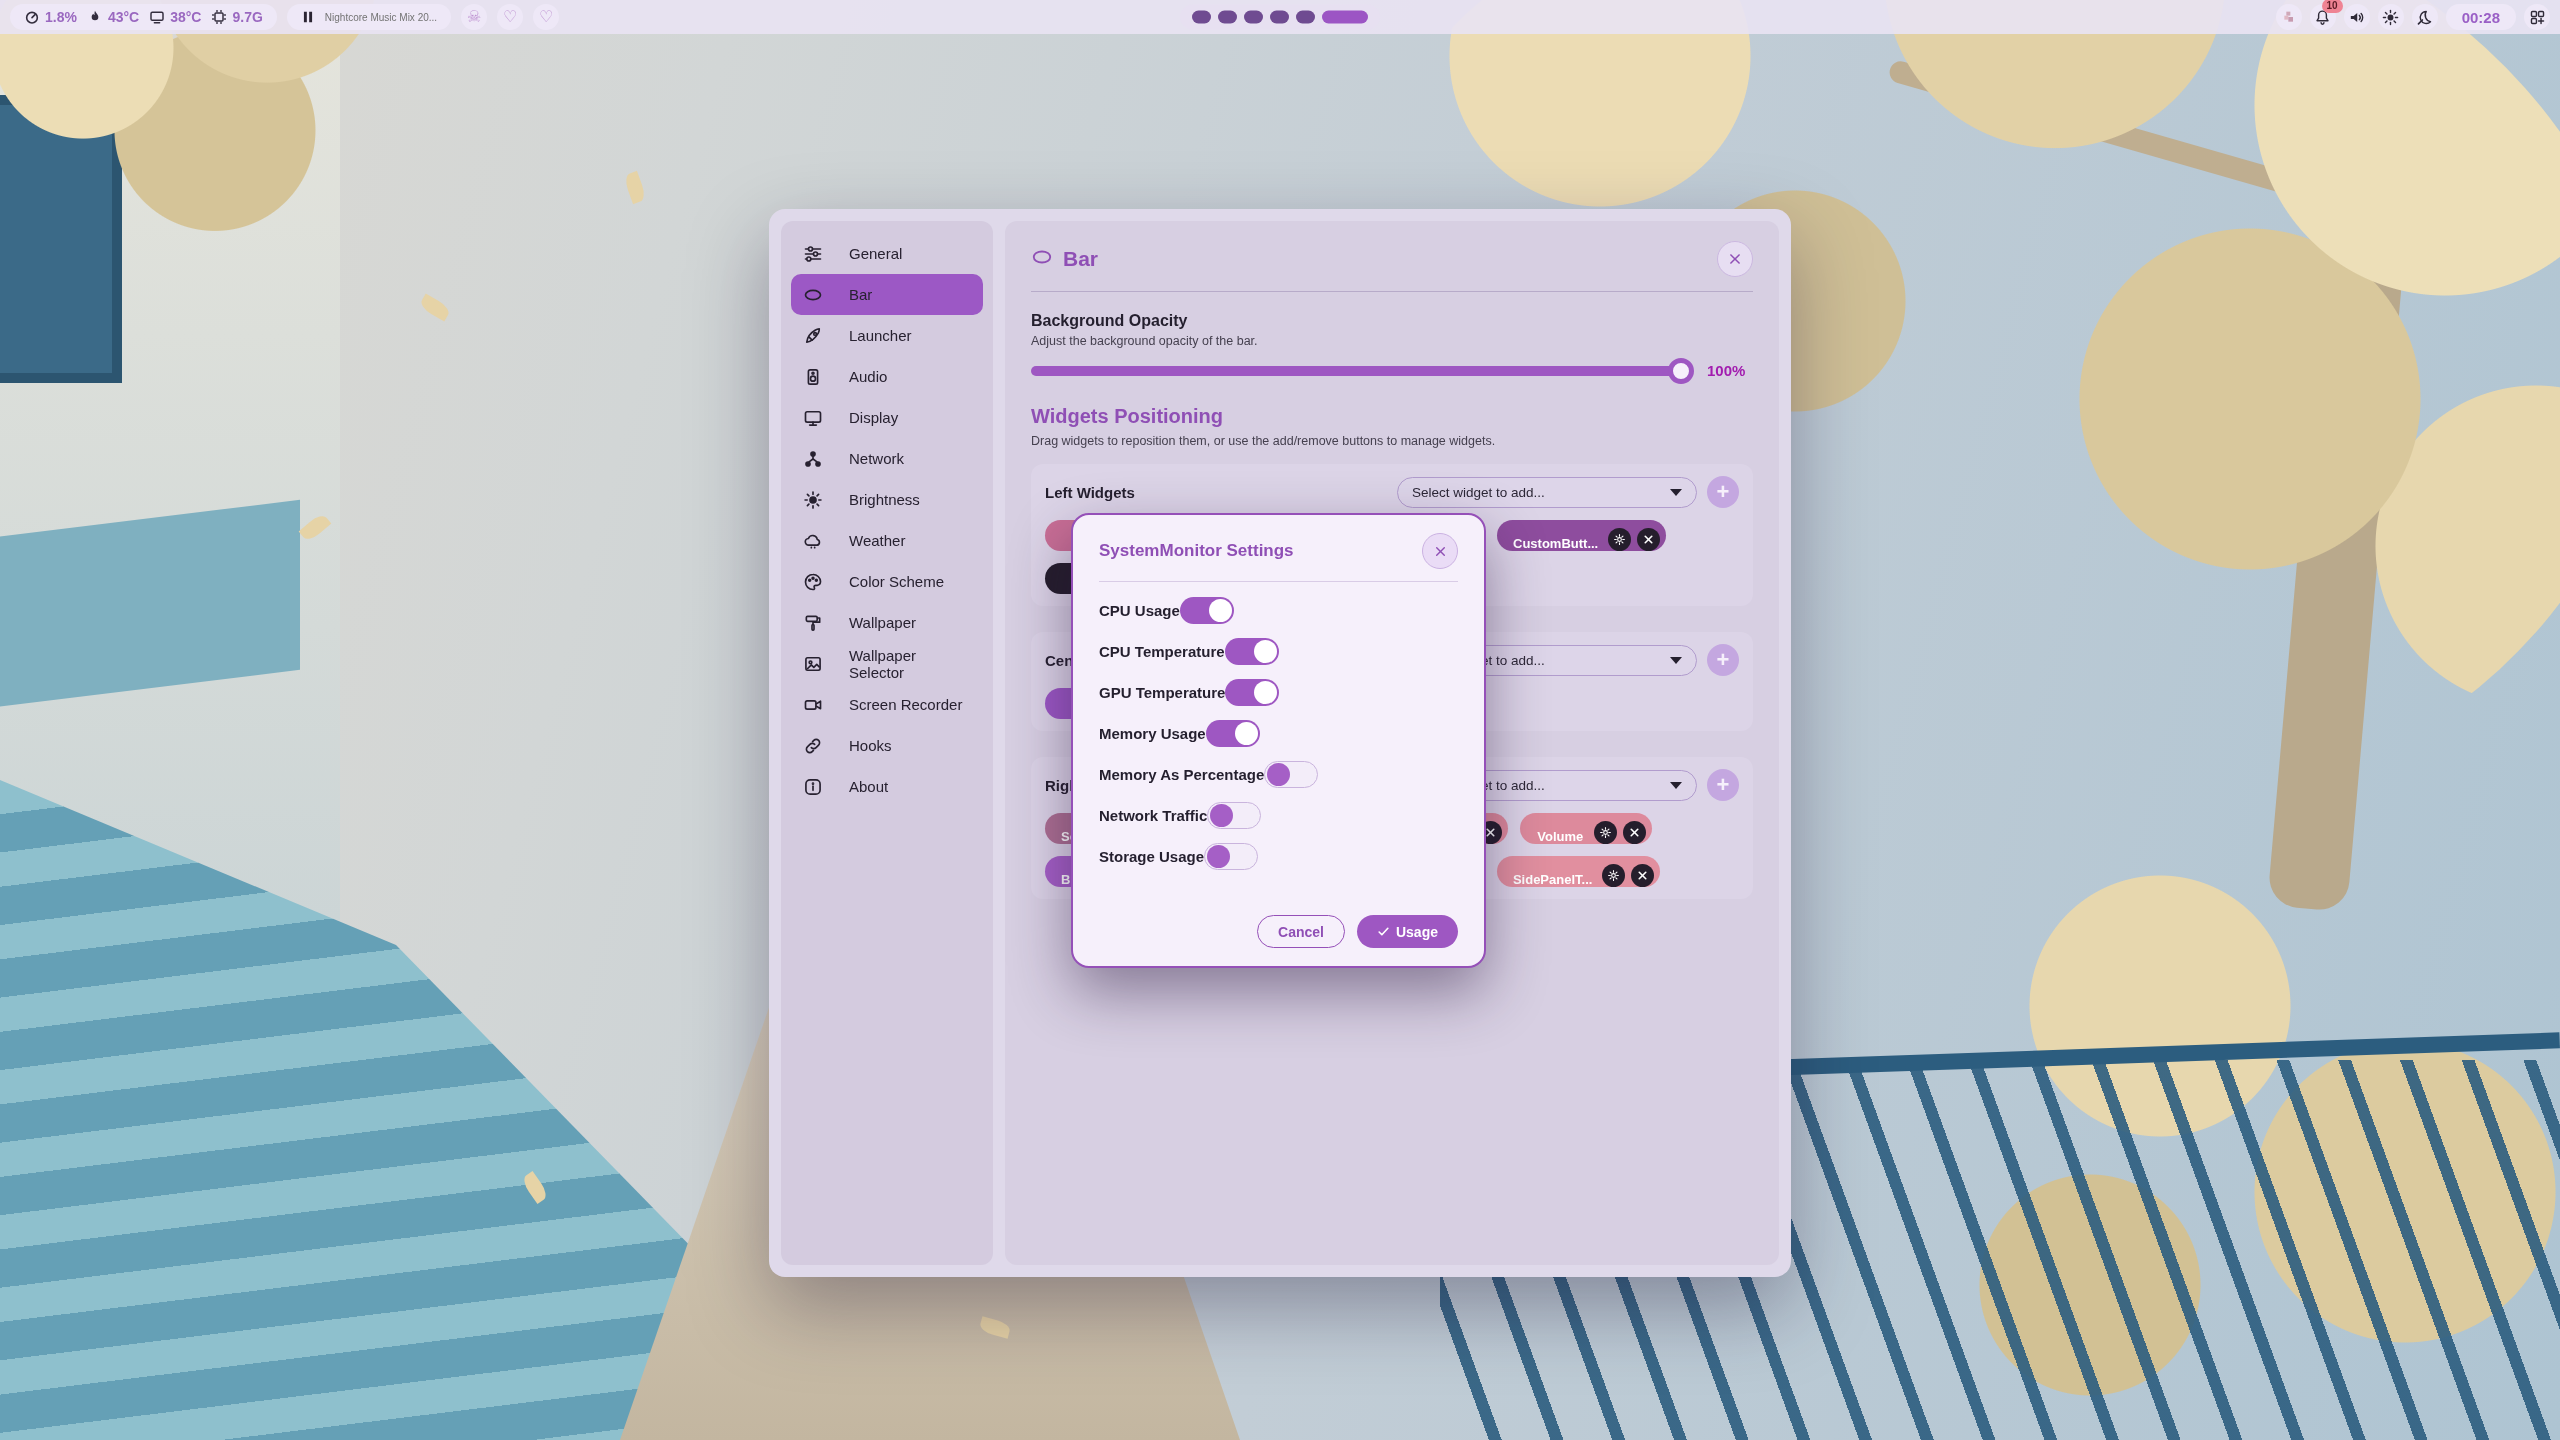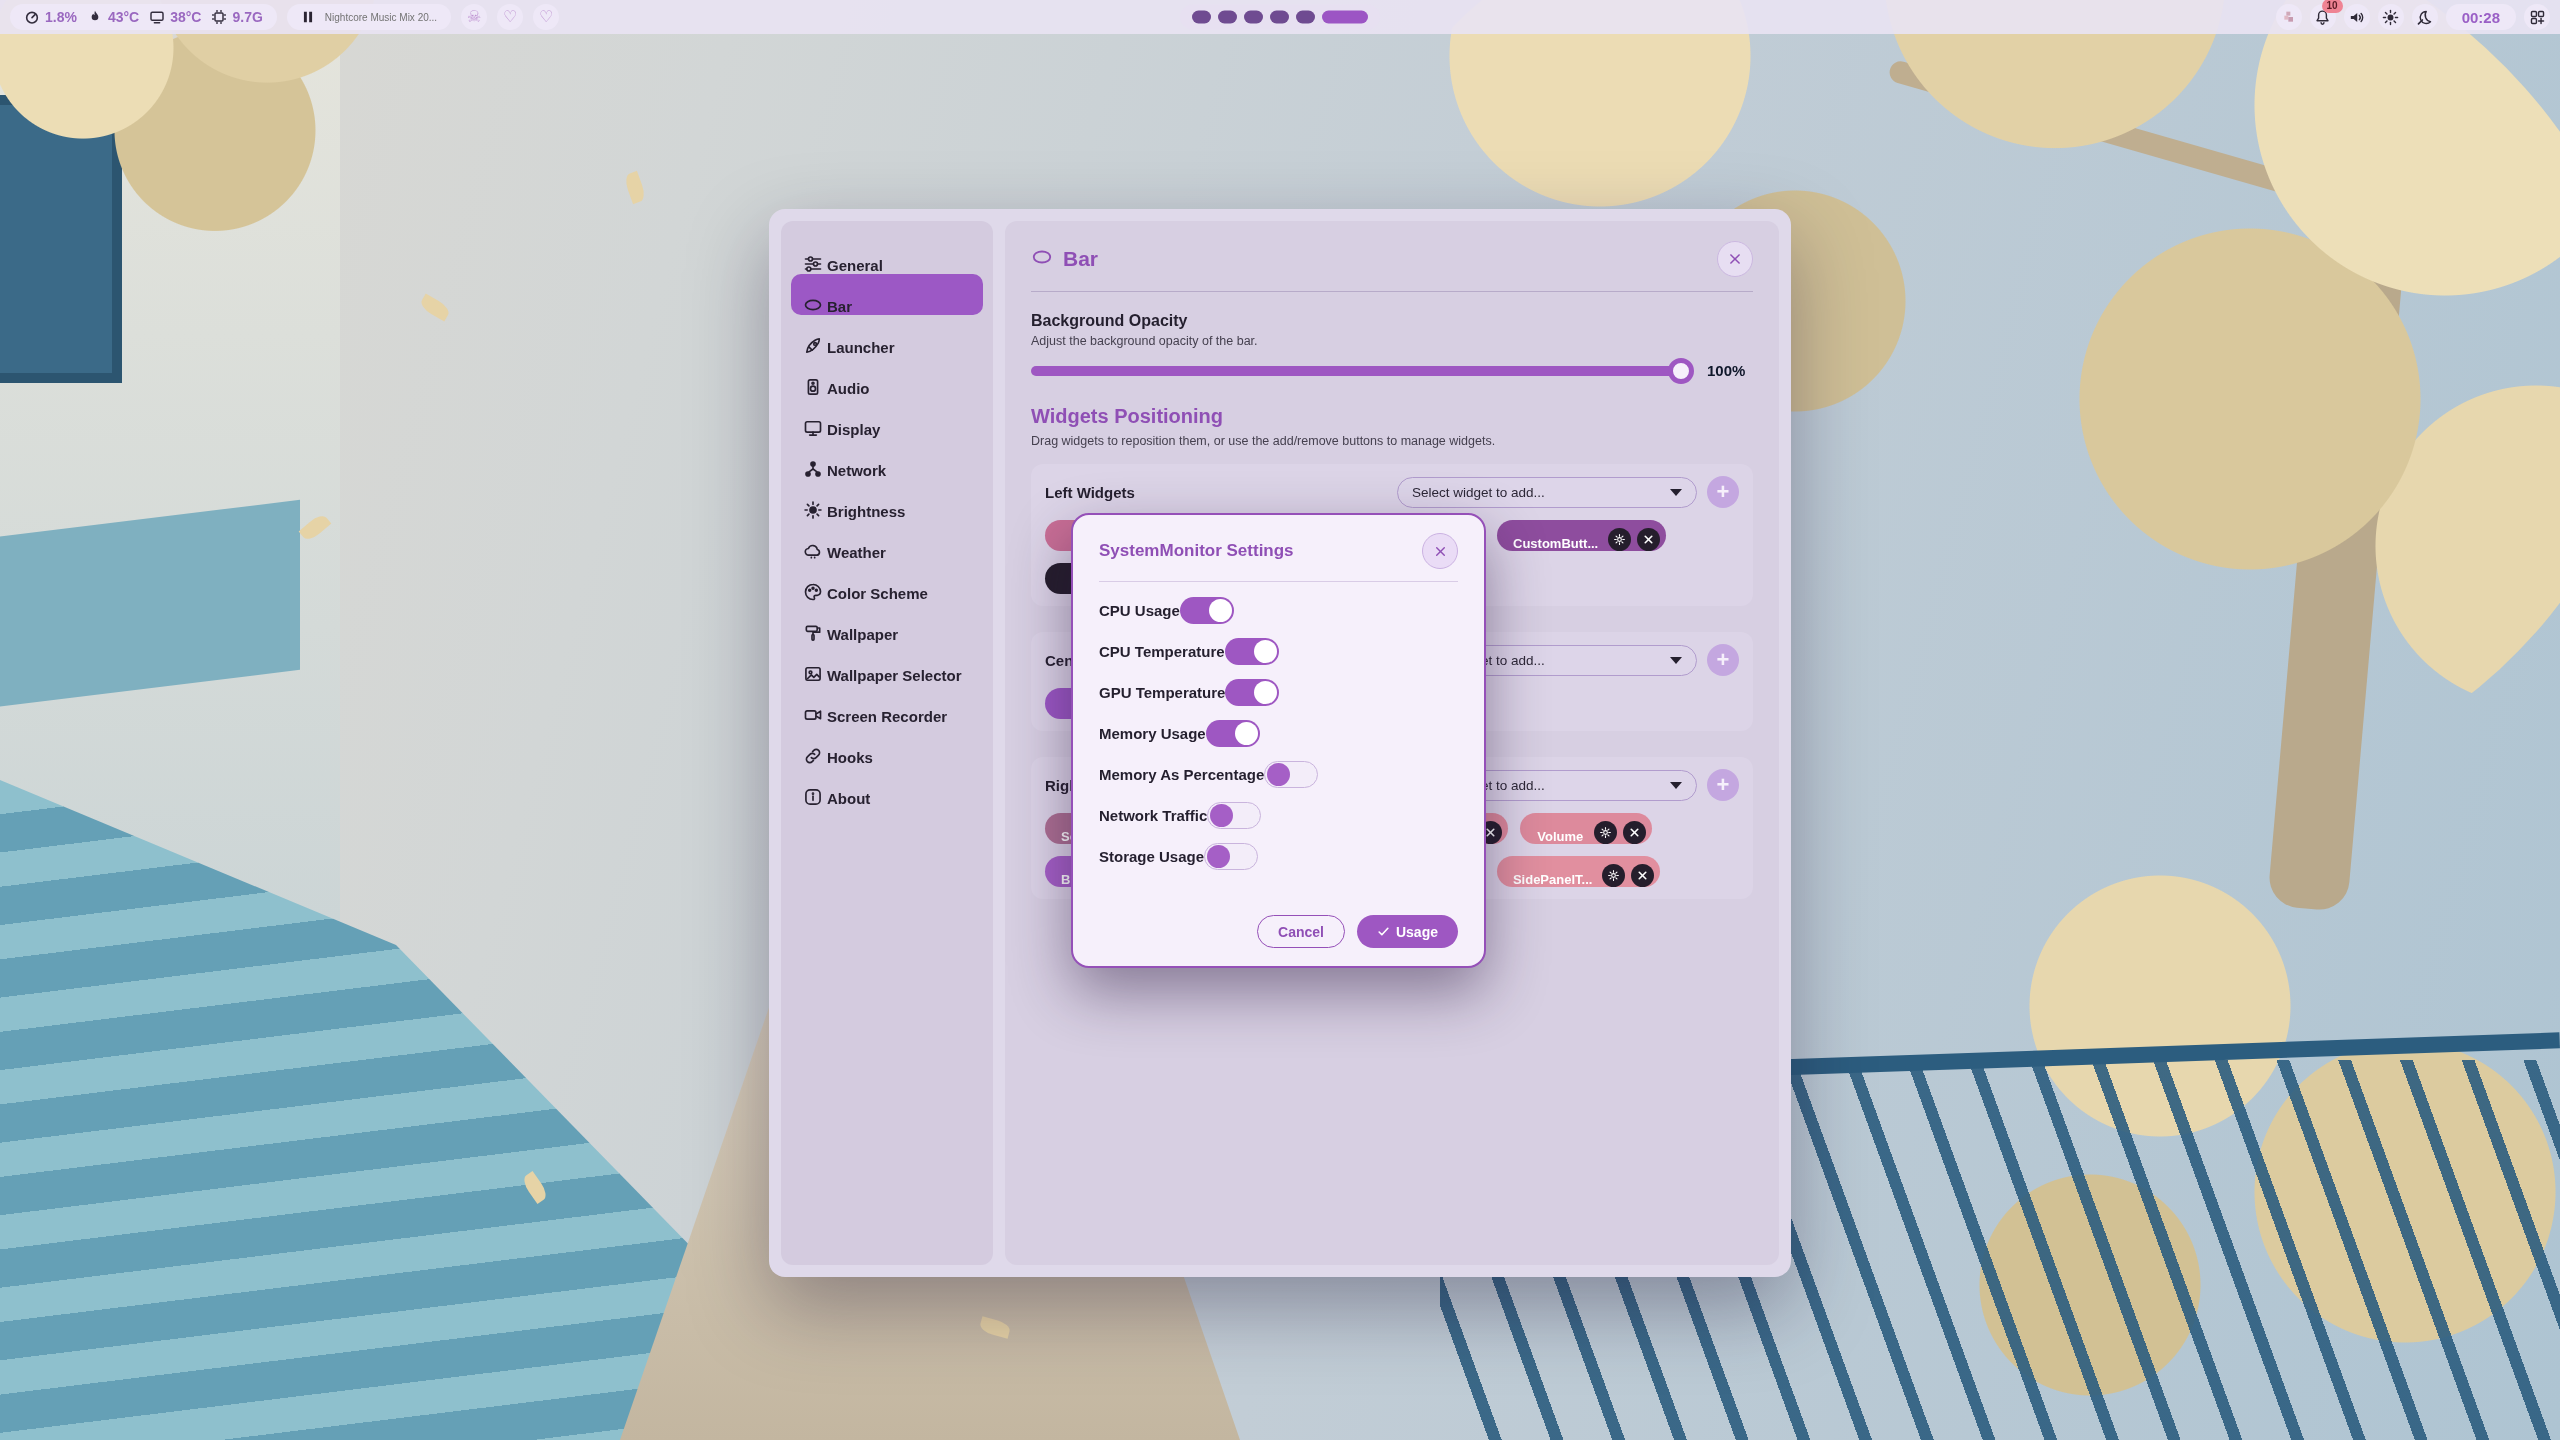--- a/index.html
+++ b/index.html
@@ -60,22 +60,22 @@
   .ws .dot.active{width:46px;background:#9c55c4;}
   .tb-right{margin-left:auto;display:flex;align-items:center;gap:8px;}
   .tb-right svg{width:17px;height:17px;}
   .badge{position:absolute;top:-5px;right:-7px;background:#ef8393;color:#5c1b24;font-size:10px;font-weight:bold;
     border-radius:999px;padding:1px 5px;line-height:12px;}
   .clockpill{color:#9a5fc6;font-size:15px;font-weight:bold;padding:0 16px;}
   
   .win{position:absolute;left:769px;top:209px;width:1022px;height:1068px;background:#dfd9ea;border-radius:16px;
     padding:12px;box-sizing:border-box;display:flex;gap:12px;z-index:4;box-shadow:0 30px 80px rgba(25,15,45,.35);}
   .sidebar{width:212px;background:#d4cbdf;border-radius:12px;padding:12px 10px;box-sizing:border-box;flex:none;}
-  .sb-item{display:flex;align-items:flex-end;gap:4px;height:41px;padding:0 12px;border-radius:10px;
-    color:#272130;font-size:15px;font-weight:bold;cursor:default;}
+  .sb-item{display:flex;align-items:center;gap:26px;height:41px;padding:0 12px;border-radius:10px;
+    color:#272130;font-size:15px;font-weight:normal;cursor:default;}
   .sb-item.active{background:#9c58c5;}
   .sb-icon{width:20px;height:20px;display:flex;}
   .sb-icon svg{width:20px;height:20px;}
   .content{flex:1;background:#d7cfe2;border-radius:12px;padding:20px 26px;box-sizing:border-box;position:relative;overflow:hidden;}
   .c-header{display:flex;align-items:center;gap:10px;}
   .c-title{color:#8f4fb5;font-size:21px;font-weight:bold;flex:1;}
   .oval-ic svg{width:22px;height:22px;}
   .closebtn{width:34px;height:34px;border-radius:50%;background:#e7def2;border:1px solid #cbb8e0;
     display:flex;align-items:center;justify-content:center;}
   .closebtn svg{width:14px;height:14px;}
@@ -84,21 +84,21 @@
   .s-label{color:#241f2e;font-size:16px;font-weight:bold;}
   .s-desc{color:#45404f;font-size:12.5px;margin-top:4px;}
   .dropdown{height:34px;border-radius:17px;background:#ddd5e9;border:1px solid #b19ccd;display:flex;align-items:center;
     padding:0 14px;box-sizing:border-box;gap:10px;color:#241f2e;font-size:14px;font-weight:bold;}
   .dd-main{width:272px;}
   .caret{width:0;height:0;border-left:6px solid transparent;border-right:6px solid transparent;border-top:7px solid #241f2e;margin-left:auto;}
   .slider-row{display:flex;align-items:center;gap:16px;margin:14px 0 26px;}
   .track{flex:1;height:10px;border-radius:5px;background:#9e57c2;position:relative;}
   .knob{position:absolute;right:-3px;top:50%;transform:translateY(-50%);width:26px;height:26px;border-radius:50%;
     background:#f6f0fb;border:5px solid #9e57c2;box-sizing:border-box;}
-  .slider-val{color:#0f172a;font-size:15px;font-weight:bold;width:46px;}
+  .slider-val{color:#a21caf;font-size:15px;font-weight:bold;width:46px;}
   .wp-title{color:#8f4fb5;font-size:20px;font-weight:bold;margin-top:6px;}
   .wp-desc{color:#45404f;font-size:12.5px;margin:6px 0 16px;max-width:700px;}
   .group{background:#dcd4e7;border-radius:12px;padding:12px 14px;margin-bottom:26px;}
   .g-head{display:flex;align-items:center;gap:10px;}
   .g-title{color:#241f2e;font-size:15px;font-weight:bold;flex:1;}
   .dd-group{width:300px;height:31px;border-radius:16px;font-size:13.5px;font-weight:normal;color:#2c2736;}
   .plusbtn{width:32px;height:32px;border-radius:50%;background:#c4a7e0;color:#f6f0fb;font-size:22px;font-weight:bold;
     display:flex;align-items:center;justify-content:center;line-height:1;}
   .chip-row{display:flex;align-items:center;gap:12px;margin-top:12px;}
   .chip{height:31px;border-radius:999px;display:flex;align-items:flex-end;gap:6px;padding:0 6px 0 16px;

